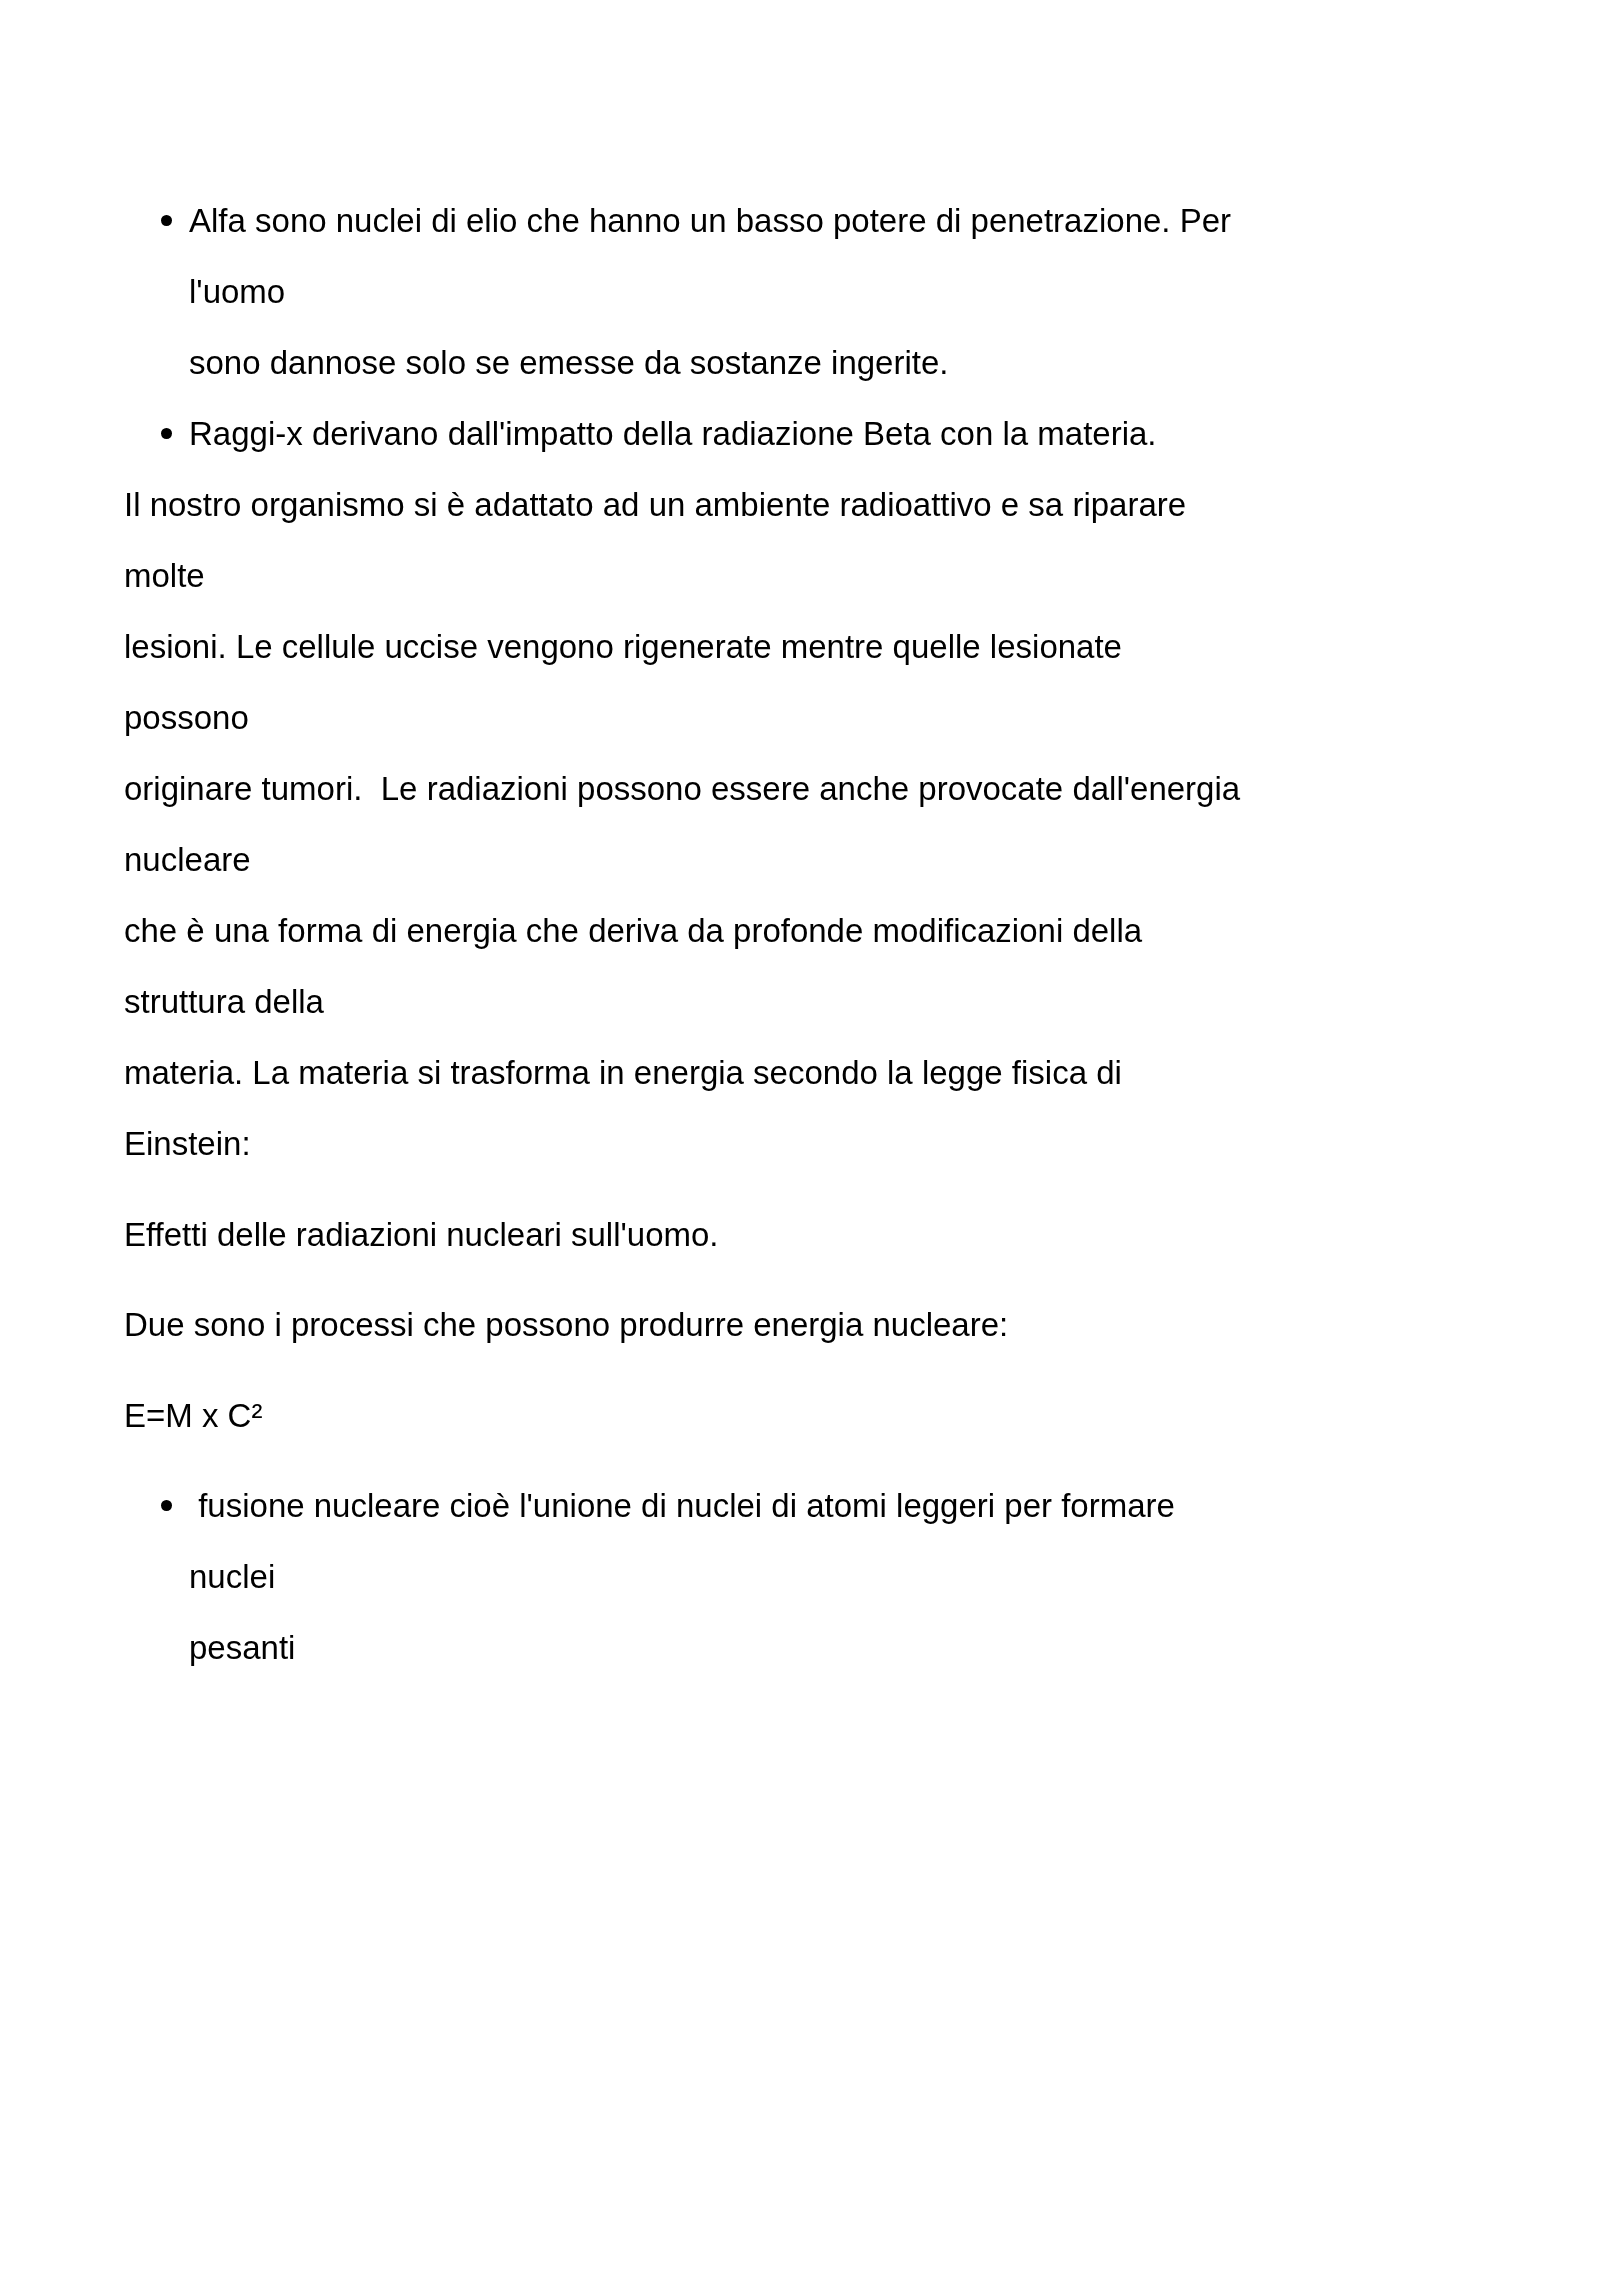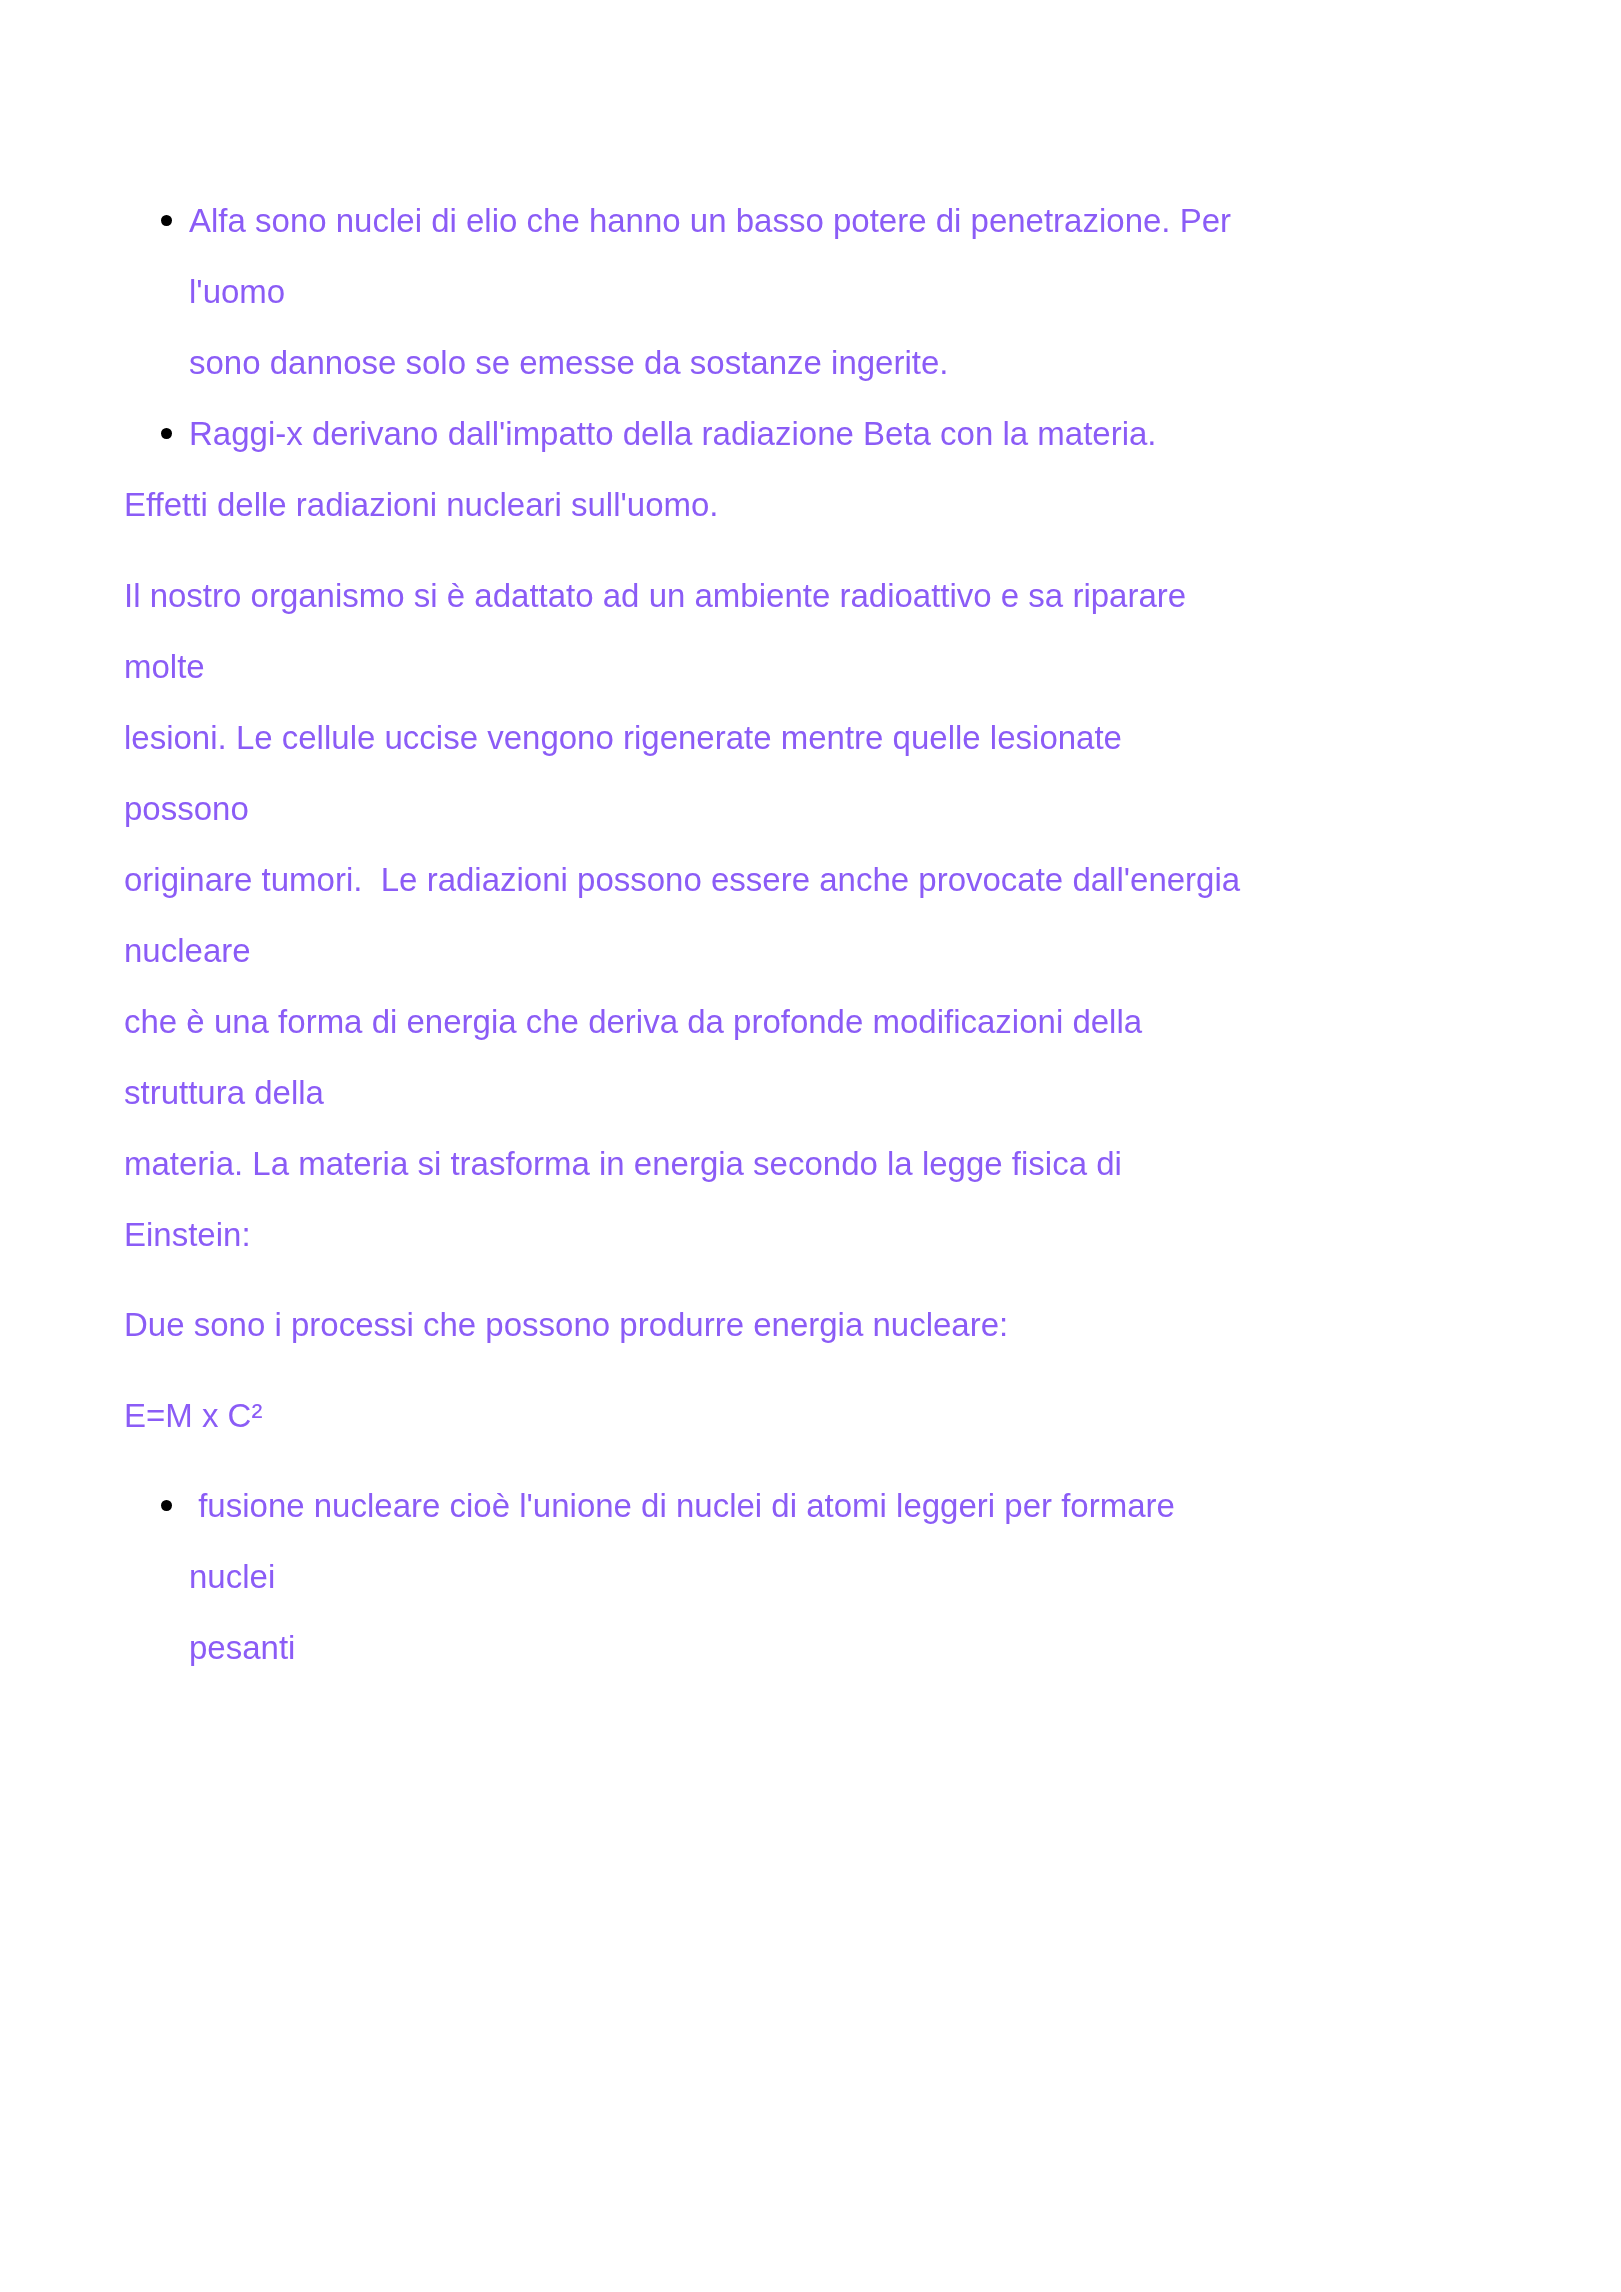--- a/index.html
+++ b/index.html
@@ -10,21 +10,21 @@
   .page {
     position: relative;
     width: 1293px;
     height: 2293px;
     background: #ffffff;
     box-sizing: border-box;
     padding: 185px 39px 14px 124px;
     font-family: "Liberation Sans", "DejaVu Sans", sans-serif;
     font-size: 33px;
     line-height: 71px;
-    color: #8b5cf6;
+    color: #000000;
     overflow: hidden;
   }
   .doc-text {
     white-space: pre-wrap;
   }
   p.doc-par {
     margin: 0 0 19.6px 0;
   }
   ul.bullet-list {
     list-style: none;
@@ -57,27 +57,27 @@
       <span class="doc-text">Alfa sono nuclei di elio che hanno un basso potere di penetrazione. Per l'uomo
 sono dannose solo se emesse da sostanze ingerite.</span>
     </li>
     <li>
       <span class="bullet-dot"></span>
       <span class="doc-text">Raggi-x derivano dall'impatto della radiazione Beta con la materia.</span>
     </li>
   </ul>
 
 
-  <p class="doc-par doc-text">Effetti delle radiazioni nucleari sull'uomo.</p>
-
   <p class="doc-par doc-text">Il nostro organismo si è adattato ad un ambiente radioattivo e sa riparare molte
 lesioni. Le cellule uccise vengono rigenerate mentre quelle lesionate possono
 originare tumori.  Le radiazioni possono essere anche provocate dall'energia nucleare
 che è una forma di energia che deriva da profonde modificazioni della struttura della
 materia. La materia si trasforma in energia secondo la legge fisica di Einstein:</p>
+
+  <p class="doc-par doc-text">Effetti delle radiazioni nucleari sull'uomo.</p>
 
   <p class="doc-par doc-text">Due sono i processi che possono produrre energia nucleare:</p>
 
   <p class="doc-par doc-text">E=M x C²</p>
 
   <ul class="bullet-list">
     <li>
       <span class="bullet-dot"></span>
       <span class="doc-text"> fusione nucleare cioè l'unione di nuclei di atomi leggeri per formare nuclei
 pesanti</span>

